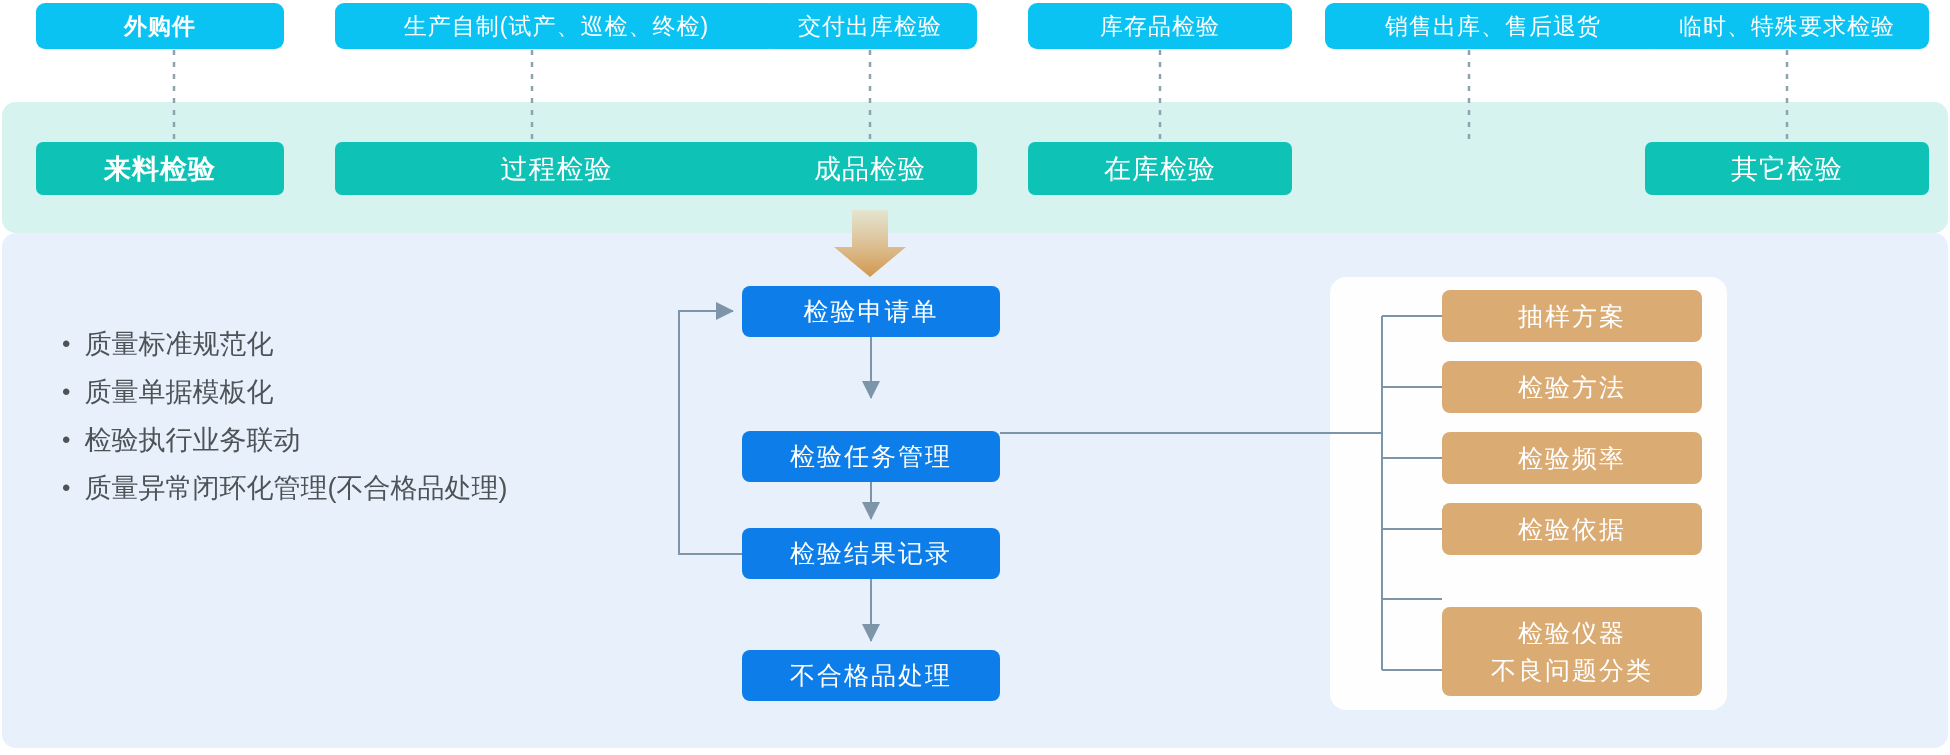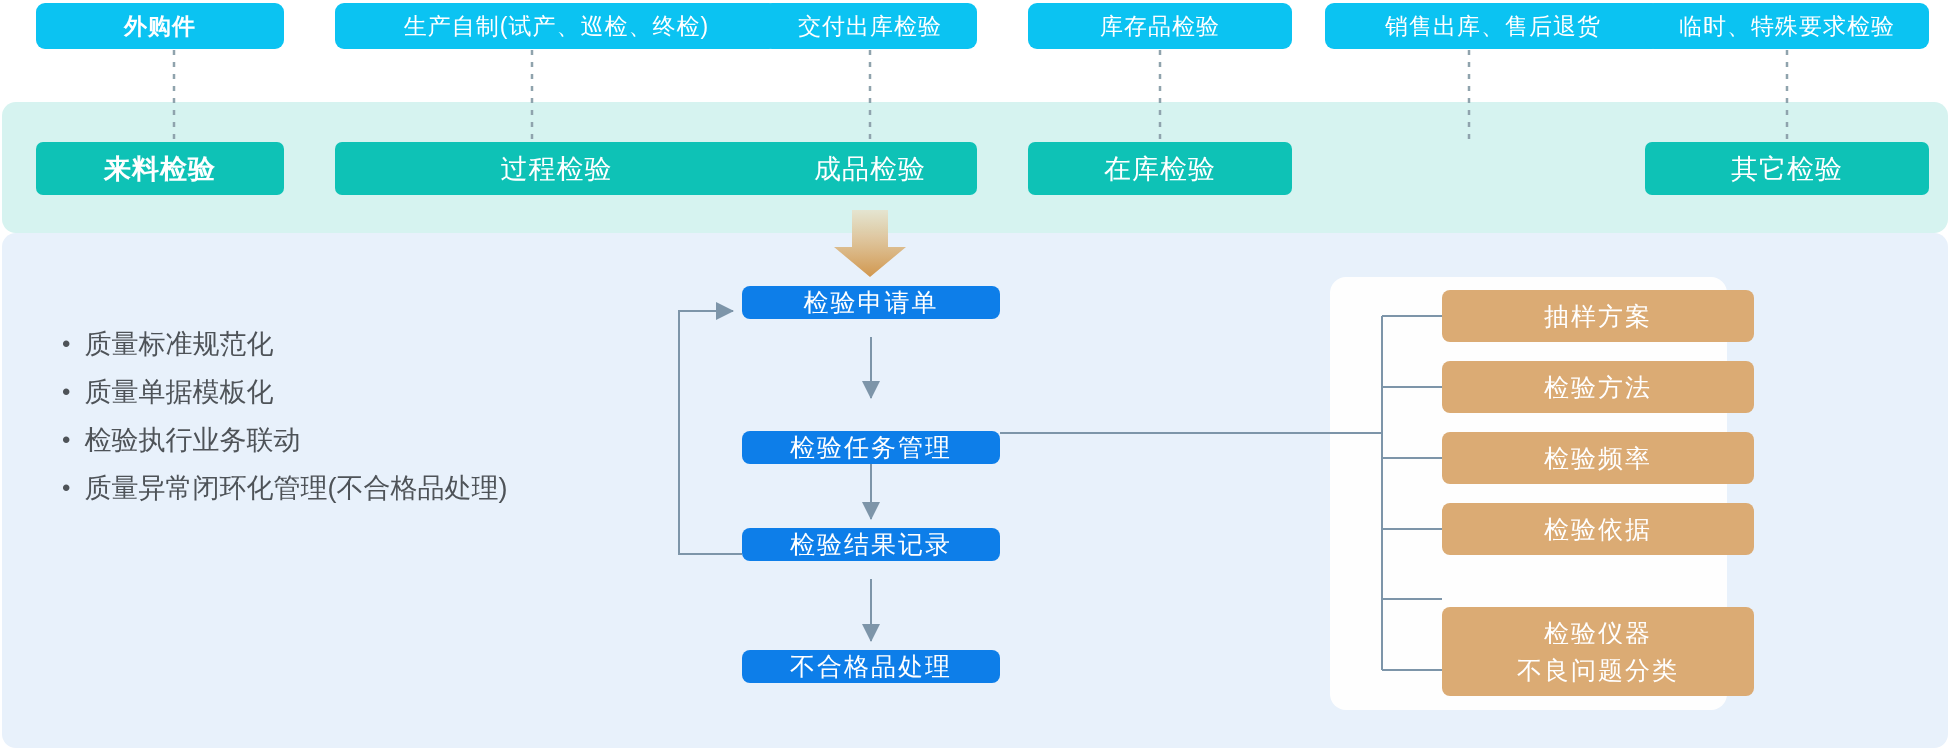--- a/index.html
+++ b/index.html
@@ -20,26 +20,26 @@
   
   .node{position:absolute;display:flex;align-items:center;justify-content:center;
     color:#ffffff;letter-spacing:1px;z-index:2;box-sizing:border-box;white-space:nowrap;}
   .src{top:3px;height:46px;border-radius:9px;background:#0bc3f2;font-size:23px;}
   .insp{top:142px;height:53px;border-radius:7px;background:#0ec2b6;font-size:27px;}
   
   .c1{left:36px;width:248px;font-weight:bold;} .c2{left:335px;width:443px;}
   .c3{left:763px;width:214px;} .c4{left:1028px;width:264px;}
   .c5{left:1325px;width:336px;} .c6{left:1645px;width:284px;}
   
-  .flow-box{position:absolute;left:742px;width:258px;height:33px;border-radius:8px;
+  .flow-box{position:absolute;left:742px;width:258px;height:51px;border-radius:8px;
     background:#0d7ee9;color:#fff;font-size:25px;letter-spacing:2px;
     display:flex;align-items:center;justify-content:center;z-index:2;white-space:nowrap;}
   .f1{top:286px;} .f2{top:431px;} .f3{top:528px;} .f4{top:650px;}
   
-  .std{position:absolute;left:1442px;width:312px;height:52px;border-radius:8px;
+  .std{position:absolute;left:1442px;width:260px;height:52px;border-radius:8px;
     background:#dbab74;color:#fff;font-size:25px;letter-spacing:2px;
     display:flex;align-items:center;justify-content:center;z-index:2;white-space:nowrap;}
   .s1{top:290px;} .s2{top:361px;} .s3{top:432px;} .s4{top:503px;} .s5{top:607px;} .s6{top:644px;}
   
   .features{position:absolute;left:62px;top:320px;z-index:2;color:#4e5358;font-size:27px;}
   .feature-item{display:flex;align-items:center;height:48px;}
   .feature-item .dot{font-size:24px;margin-right:14px;color:#4e5358;}
 </style>
 </head>
 <body>

